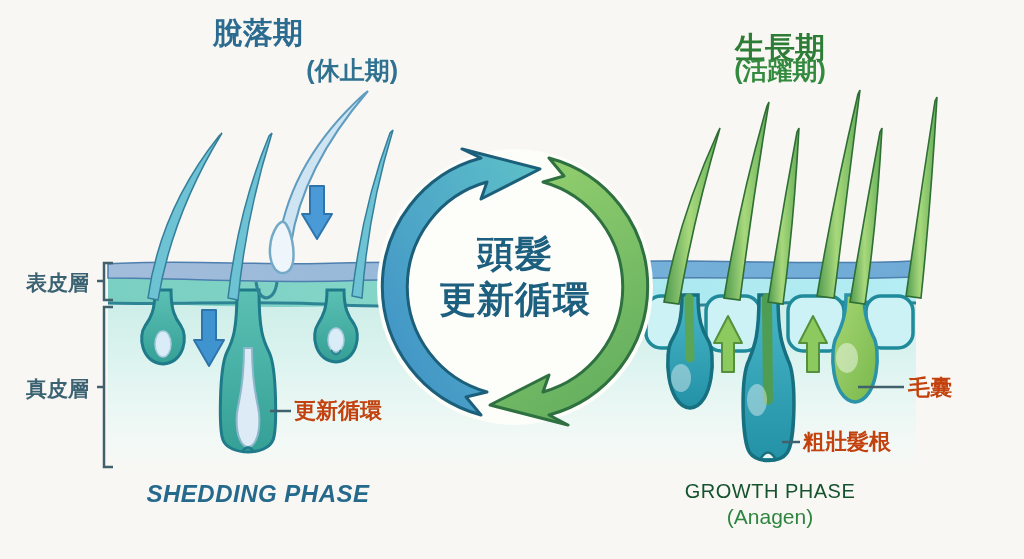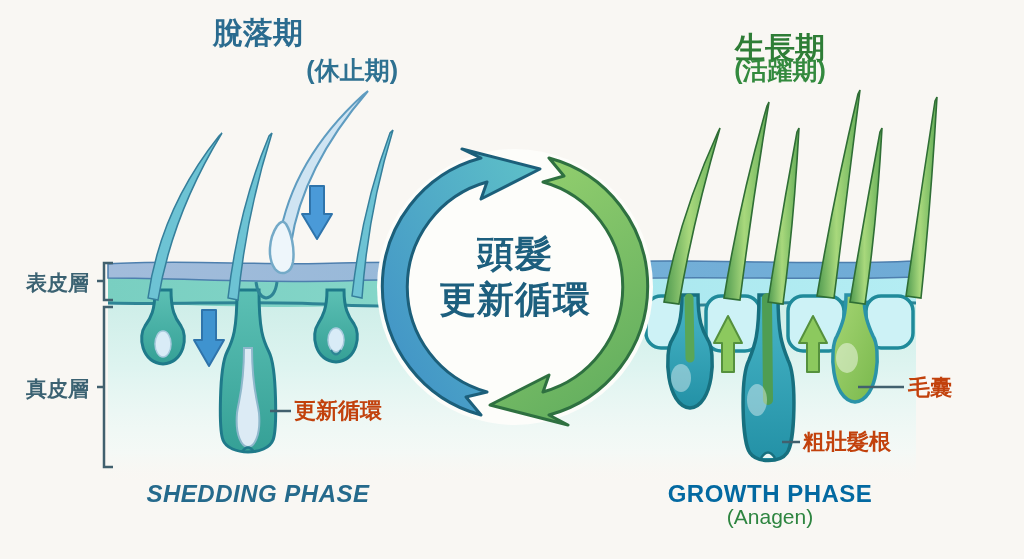--- a/index.html
+++ b/index.html
@@ -15,21 +15,21 @@
   .center{text-align:center;}
   .title-blue{color:#2a6b8f;font-weight:700;font-size:30px;}
   .sub-blue{color:#2e7191;font-weight:600;font-size:25px;}
   .title-green{color:#2e7d36;font-weight:700;font-size:30px;}
   .sub-green{color:#338a3e;font-weight:600;font-size:25px;}
   .cycle-txt{color:#1d5f7e;font-weight:700;font-size:37px;letter-spacing:1px;}
   .anno{color:#c2410c;font-weight:700;font-size:22px;}
   .anno-sm{color:#3b6272;font-weight:700;font-size:21px;}
   .phase-blue{color:#256a8c;font-weight:700;font-size:24px;letter-spacing:.5px;font-style:italic;}
   .phase-blue-sub{color:#2a6b8f;font-weight:500;font-size:21px;}
-  .phase-green{color:#0369a1;font-weight:700;font-size:24px;letter-spacing:.5px;}
+  .phase-green{color:#14532d;font-weight:400;font-size:20px;letter-spacing:.5px;}
   .phase-green-sub{color:#2e8540;font-weight:500;font-size:21px;}
 </style>
 </head>
 <body>
 
 <div id="stage">
 
   <svg width="1024" height="559" viewBox="0 0 1024 559">
     <defs>
       <linearGradient id="gDerm" x1="0" y1="0" x2="0" y2="1">

